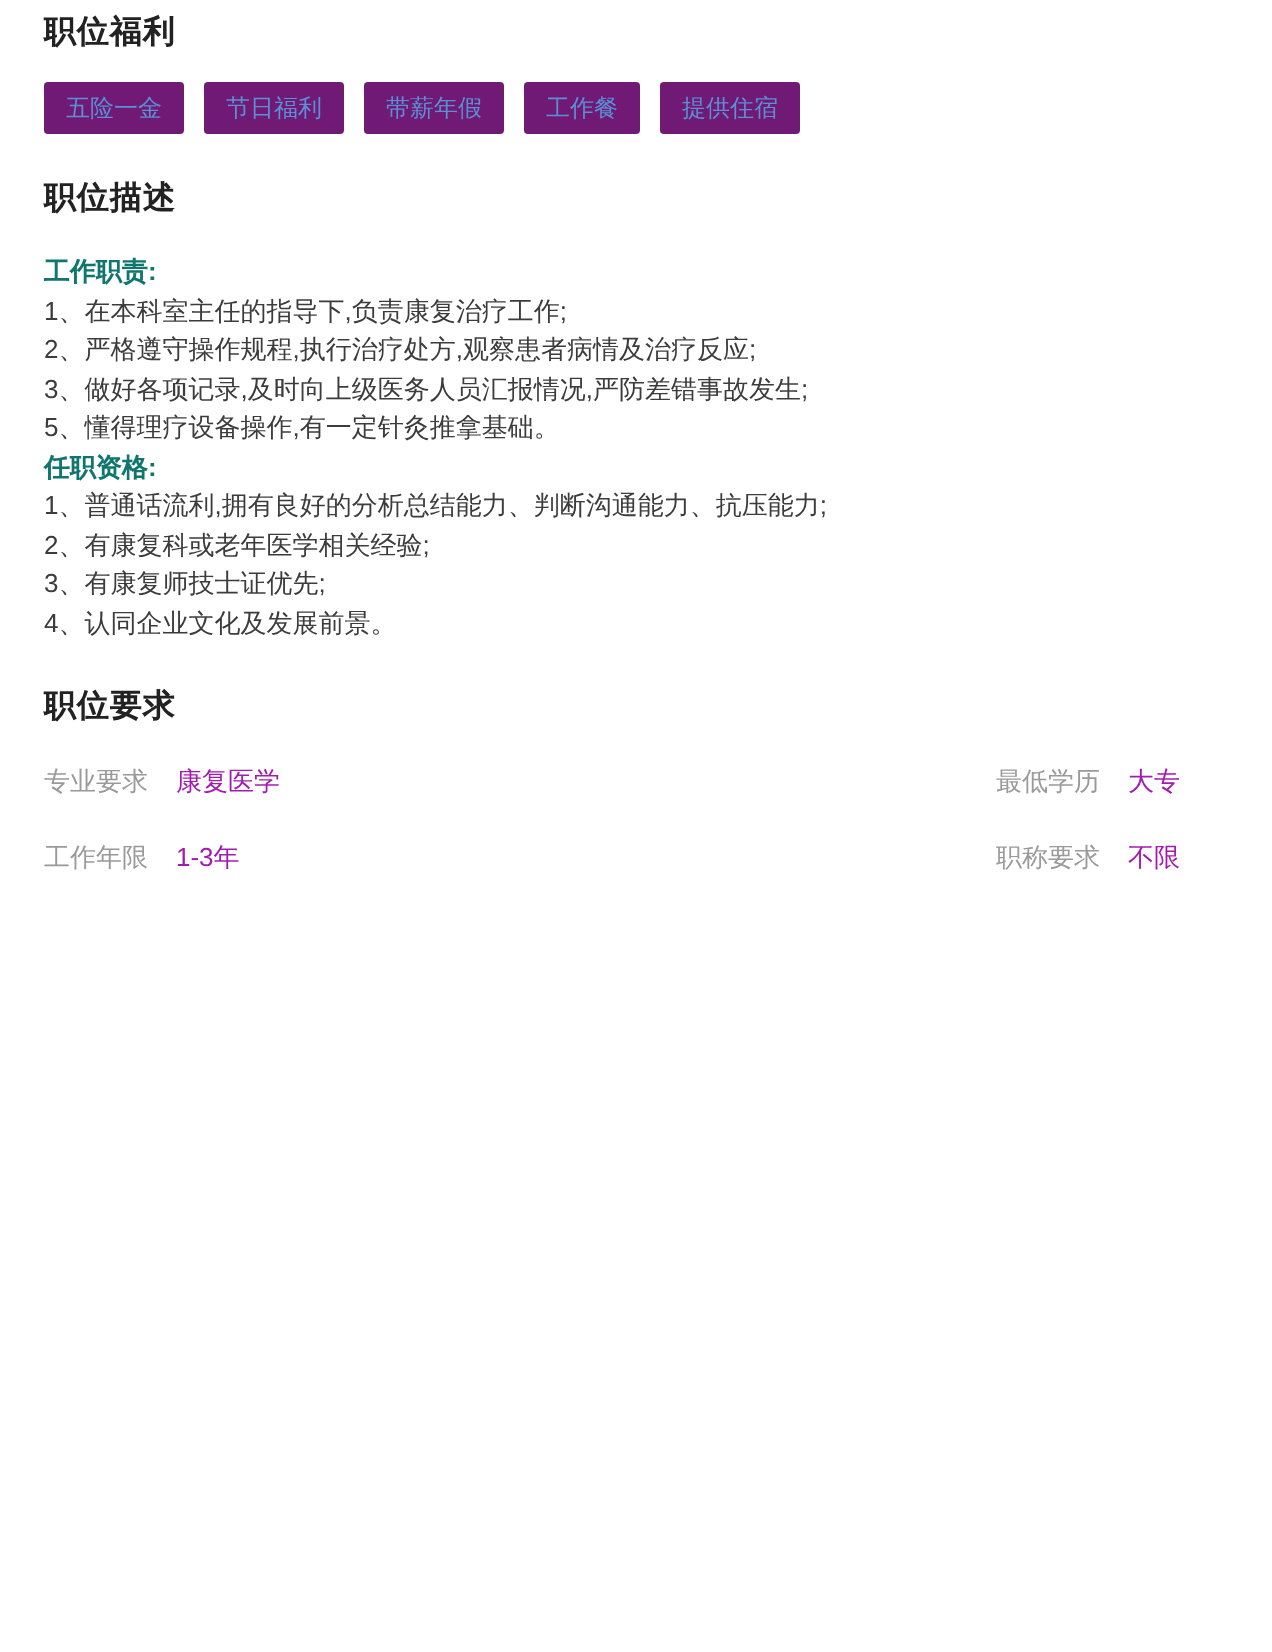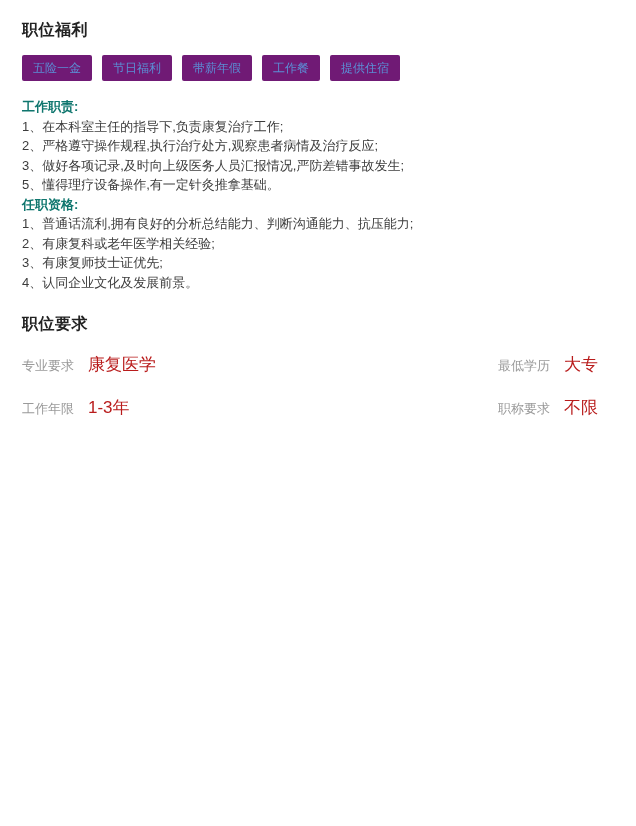--- a/index.html
+++ b/index.html
@@ -9,21 +9,21 @@
   }
   body {
     width: 636px;
     height: 826px;
     font-family: "Liberation Sans", "DejaVu Sans", sans-serif;
     color: #333333;
     overflow: hidden;
     position: relative;
   }
   .page {
-    padding: 14px 22px;
+    padding: 0 22px;
     box-sizing: border-box;
     width: 612px;
   }
   .section-title {
     font-size: 16px;
     font-weight: bold;
     color: #222222;
     letter-spacing: 0.5px;
     margin: 0;
     padding: 0;
@@ -86,41 +86,42 @@
   }
   .req-cell.right {
     padding-left: 192px;
   }
   .req-label {
     font-size: 13px;
     color: #9a9a9a;
     white-space: nowrap;
   }
   .req-value {
-    font-size: 17px;
-    color: #b91c1c;
+    font-size: 13px;
+    color: #a21caf;
     margin-left: 14px;
     white-space: nowrap;
   }
 </style>
 </head>
 <body>
 
 <div class="page">
 
   <h2 class="section-title title-benefits">职位福利</h2>
 
   <div class="tag-row">
     <span class="tag">五险一金</span>
     <span class="tag">节日福利</span>
     <span class="tag">带薪年假</span>
     <span class="tag">工作餐</span>
     <span class="tag">提供住宿</span>
   </div>
 
+  <h2 class="section-title title-desc">职位描述</h2>
 
   <div class="desc-block">
     <p class="desc-line subhead">工作职责:</p>
     <p class="desc-line">1、在本科室主任的指导下,负责康复治疗工作;</p>
     <p class="desc-line">2、严格遵守操作规程,执行治疗处方,观察患者病情及治疗反应;</p>
     <p class="desc-line">3、做好各项记录,及时向上级医务人员汇报情况,严防差错事故发生;</p>
     <p class="desc-line">5、懂得理疗设备操作,有一定针灸推拿基础。</p>
     <p class="desc-line subhead">任职资格:</p>
     <p class="desc-line">1、普通话流利,拥有良好的分析总结能力、判断沟通能力、抗压能力;</p>
     <p class="desc-line">2、有康复科或老年医学相关经验;</p>

